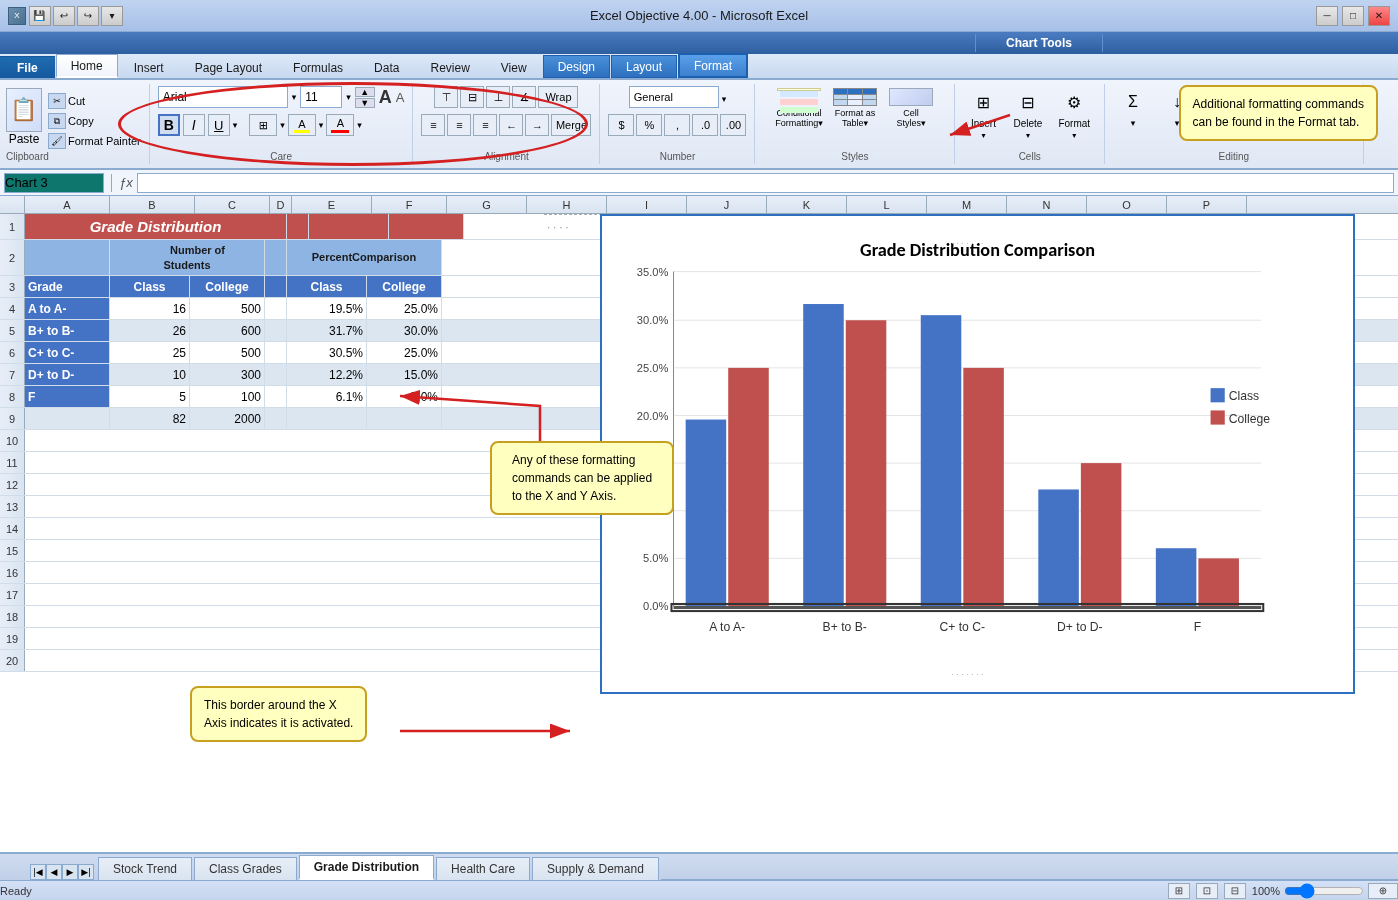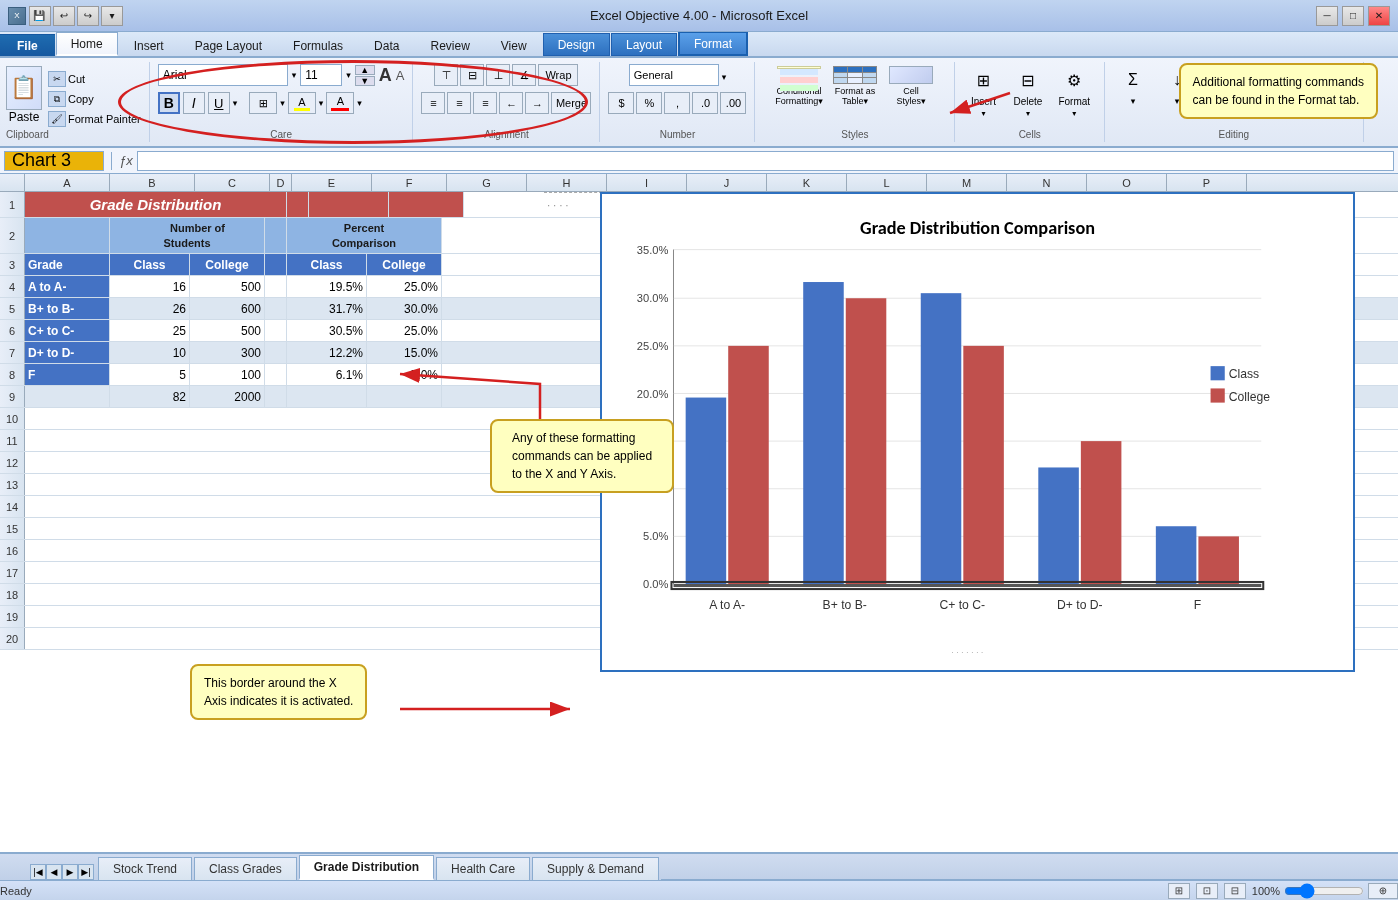--- a/index.html
+++ b/index.html
@@ -224,25 +224,25 @@
       background: #f0f4fc;
       height: 26px;
       display: flex;
       align-items: center;
       border-bottom: 1px solid #8aabcf;
       padding: 0 4px;
       gap: 4px;
     }
     .name-box {
       width: 100px; height: 20px;
-      background: #eab308;
+      background: #0f766e;
       border: 1px solid #8aabcf;
       display: flex; align-items: center;
-      padding: 0 7px;
-      font-size: 18px;
+      padding: 0 0;
+      font-size: 13px;
     }
     .formula-divider { width: 1px; height: 18px; background: #8aabcf; margin: 0 3px; }
     .fx-label { font-size: 13px; font-style: italic; color: #555; }
     .formula-input { flex: 1; height: 20px; background: white; border: 1px solid #8aabcf; font-size: 12px; padding: 0 4px; }
 
     
     #col-headers {
       display: flex;
       background: linear-gradient(to bottom, #e8eef8, #d8e4f0);
       border-bottom: 1px solid #9ab;
@@ -417,20 +417,23 @@
       </div>
     </div>
     <span>Excel Objective 4.00 - Microsoft Excel</span>
     <div class="window-controls">
       <div class="win-btn">─</div>
       <div class="win-btn">□</div>
       <div class="win-btn close">✕</div>
     </div>
   </div>
 
+  <div id="chart-tools-banner">
+    <div id="chart-tools-banner-label" style="color:white;font-weight:bold;font-size:12px;">Chart Tools</div>
+  </div>
 
   <div id="ribbon-tabs">
     <div class="ribbon-tab file">File</div>
     <div class="ribbon-tab active">Home</div>
     <div class="ribbon-tab">Insert</div>
     <div class="ribbon-tab">Page Layout</div>
     <div class="ribbon-tab">Formulas</div>
     <div class="ribbon-tab">Data</div>
     <div class="ribbon-tab">Review</div>
     <div class="ribbon-tab">View</div>
@@ -692,21 +695,21 @@
       </div>
 
       <div class="grid-row" style="height:36px;">
         <div class="row-header">2</div>
         <div class="grid-cell subheader-cell" style="width:85px;"></div>
         <div class="grid-cell subheader-cell" style="width:155px;text-align:center;justify-content:center;flex-direction:column;line-height:1.3;">
           <span style="font-weight:bold;font-size:11px;padding-left:21px;">Number of</span>
           <span style="font-weight:bold;font-size:11px;">Students</span>
         </div>
         <div class="grid-cell" style="width:22px;background:#8EB4E3;"></div>
-        <div class="grid-cell subheader-cell" style="width:155px;text-align:center;justify-content:center;flex-direction:column;line-height:1.3;">
+        <div class="grid-cell subheader-cell" style="width:155px;text-align:center;justify-content:center;line-height:1.3;">
           <span style="font-weight:bold;font-size:11px;">Percent</span>
           <span style="font-weight:bold;font-size:11px;">Comparison</span>
         </div>
         <div class="grid-cell" style="width:80px;border:none;background:transparent;"></div>
         <div class="grid-cell" style="width:780px;border:none;background:transparent;"></div>
       </div>
 
       <div class="grid-row">
         <div class="row-header">3</div>
         <div class="grid-cell table-grade-header" style="width:85px;">Grade</div>

